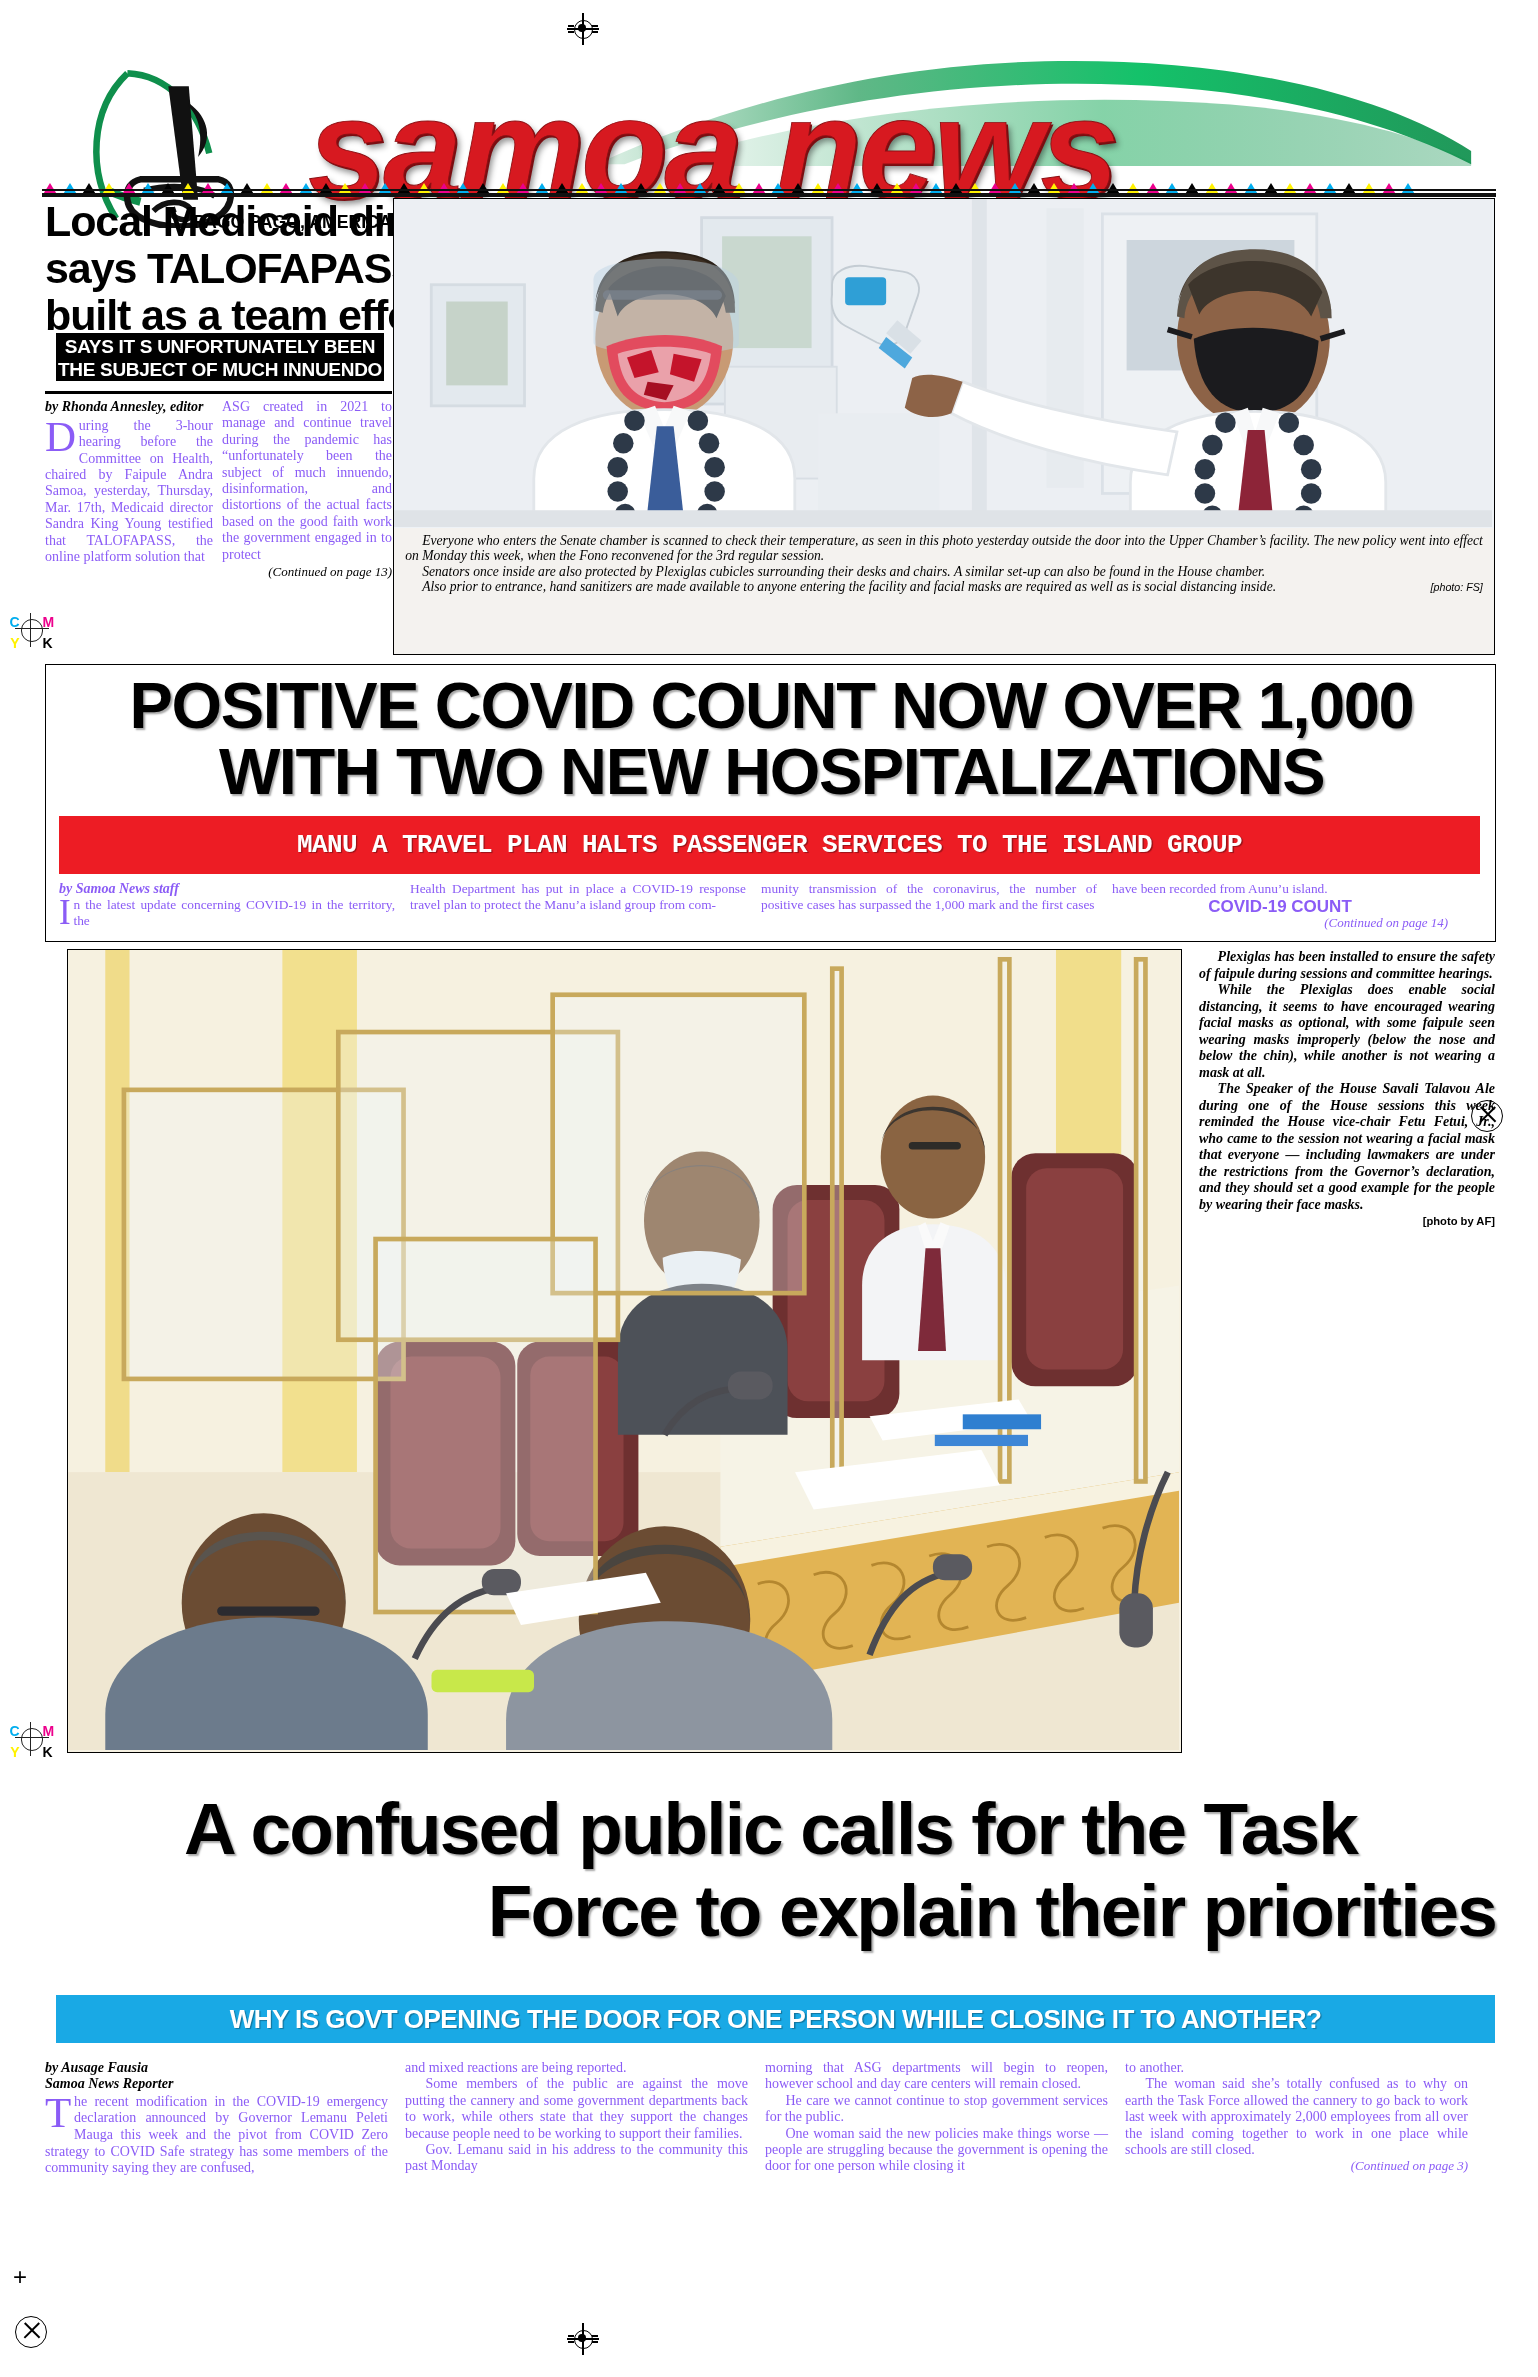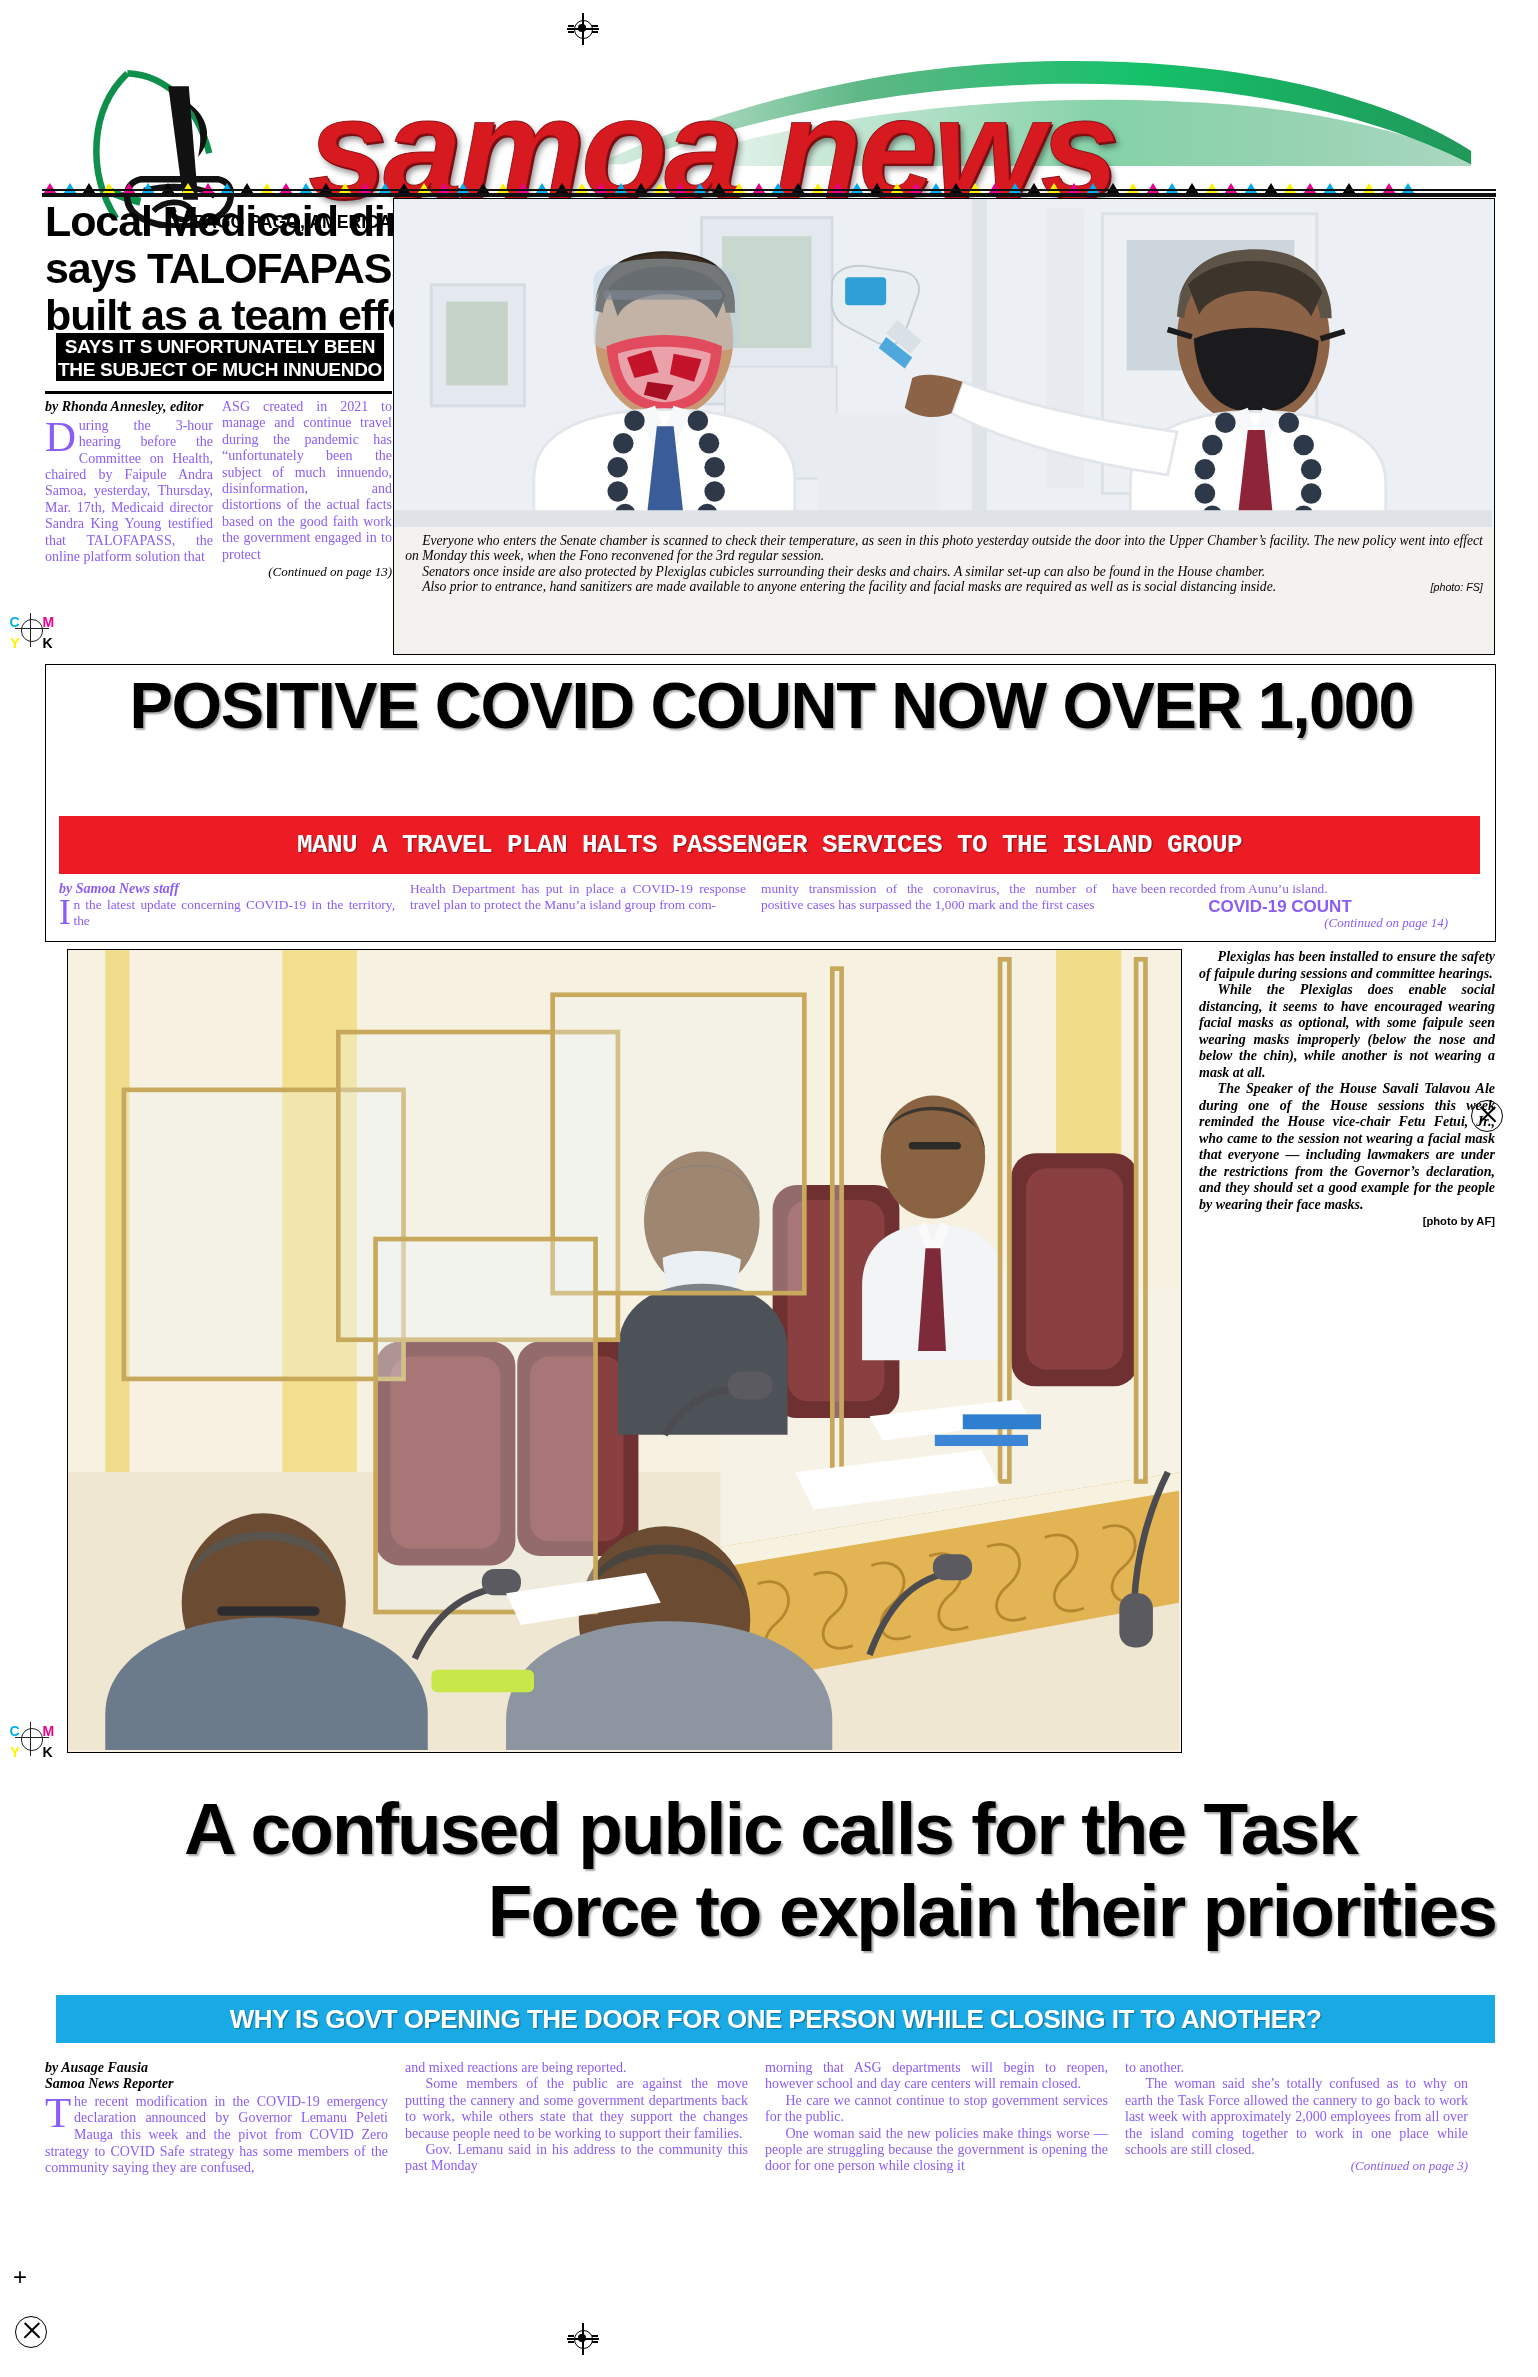--- a/index.html
+++ b/index.html
@@ -381,20 +381,21 @@
     <div class="capitalic">
       <p>Everyone who enters the Senate chamber is scanned to check their temperature, as seen in this photo yesterday outside the door into the Upper Chamber’s facility. The new policy went into effect on Monday this week, when the Fono reconvened for the 3rd regular session.</p>
       <p style="position:relative;"><span>Senators once inside are also protected by Plexiglas cubicles surrounding their desks and chairs. A similar set-up can also be found in the House chamber.</span><span class="credit" style="position:absolute;right:0;bottom:-16px;">[photo: FS]</span></p>
       <p>Also prior to entrance, hand sanitizers are made available to anyone entering the facility and facial masks are required as well as is social distancing inside.</p>
     </div>
   </div>
 
   <div class="covidbox">
     <div class="hl-b">
       <div>POSITIVE COVID COUNT NOW OVER 1,000</div>
+      <div>WITH TWO NEW HOSPITALIZATIONS</div>
     </div>
     <div class="deck-b">
       <span>MANU A TRAVEL PLAN HALTS PASSENGER SERVICES TO THE ISLAND GROUP</span>
     </div>
     <div class="covidcols">
       <div class="cc bodytxt">
         <p style="text-indent:0;" class="byline" style2="">by Samoa News staff</p>
         <p style="text-indent:0;"><span class="dropcap" style="font-size:35px;line-height:28px;">I</span><span>n the latest update concerning COVID-19 in the territory, the</span></p>
       </div>
       <div class="cc bodytxt">

